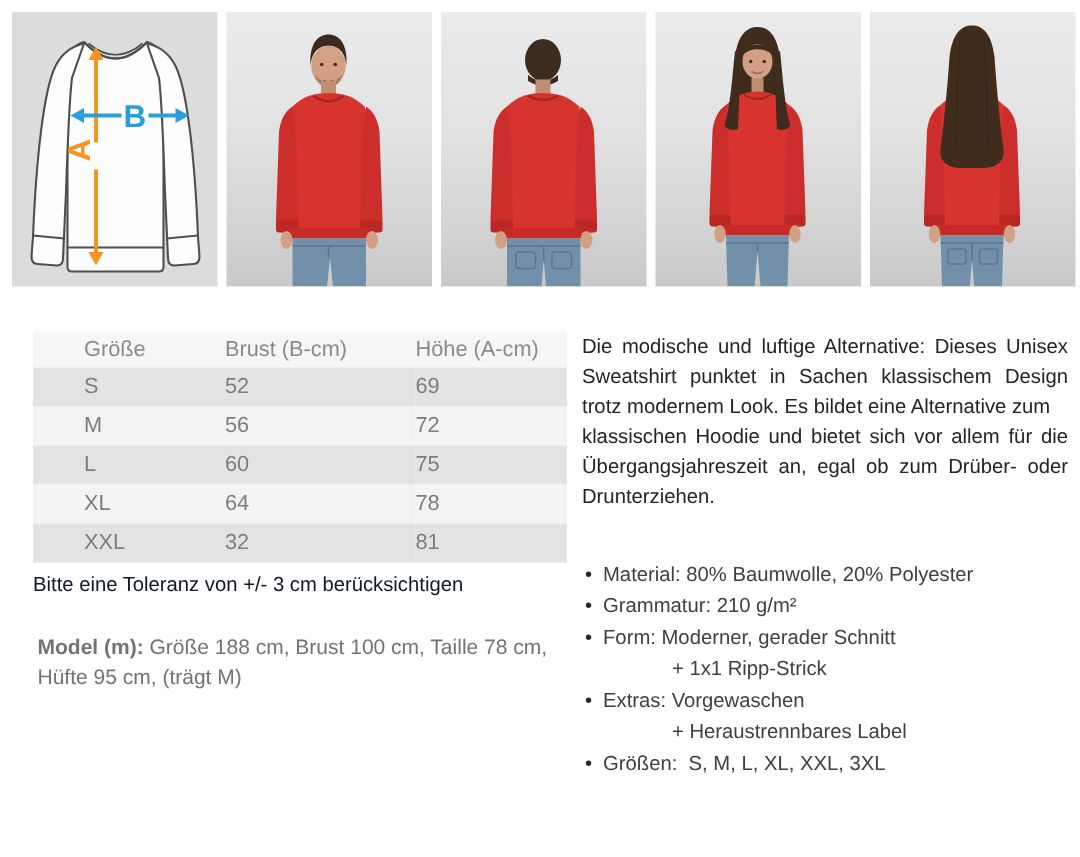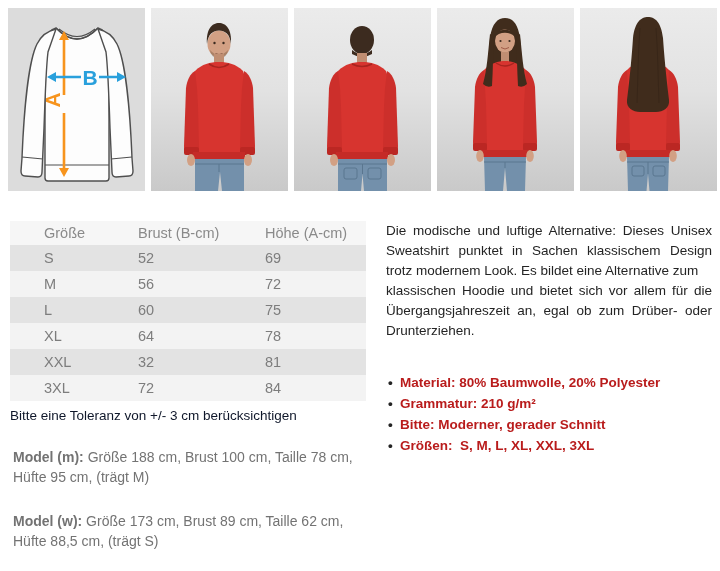--- a/index.html
+++ b/index.html
@@ -10,23 +10,23 @@
   }
 
   
   .gallery { display:flex; gap:6px; padding:8px 0 0 8px; height:191px; }
   figure.tile { margin:0; width:137px; height:183px; flex:none; overflow:hidden; }
   figure.diagram { background:#dcdcdc; }
   figure.photo { background:linear-gradient(180deg,#ebebeb 0%,#e2e2e2 45%,#c9c9c9 100%); }
   figure.tile svg { display:block; width:100%; height:100%; }
 
   
-  .content { display:flex; margin-top:30px; padding:0 8px 0 10px; }
+  .content { display:flex; margin-top:30px; padding:0 8px 0 22px; }
   .left-col  { width:356px; flex:none; }
-  .right-col { flex:1; margin-left:20px; }
+  .right-col { flex:1; margin-left:10px; }
 
   
   table.size-table { border-collapse:collapse; width:356px; font-size:14.5px; }
   table.size-table th {
     font-weight:400; text-align:left; color:#8a8a8a; background:#f6f6f6; height:24px; padding:0;
   }
   table.size-table td { color:#7d7d7d; height:26px; padding:0; }
   table.size-table th:first-child, table.size-table td:first-child { padding-left:34px; width:128px; }
   table.size-table th:nth-child(2), table.size-table td:nth-child(2) { width:127px; }
   table.size-table tbody tr:nth-child(odd)  { background:#e3e3e3; }
@@ -34,21 +34,21 @@
 
   .tolerance { margin:7px 0 0; font-size:13.5px; color:#0f172a; }
   .model { margin:24px 0 0 3px; font-size:14px; line-height:20px; color:#737373; max-width:352px; }
   .model b { font-weight:700; }
 
   
   .desc {
     margin:0; font-size:13.5px; line-height:20px; color:#242424;
     text-align:justify; text-justify:inter-word;
   }
-  ul.features { list-style:none; margin:31px 0 0; padding:0; font-size:13.5px; line-height:21px; color:#b91c1c;font-weight:bold; }
+  ul.features { list-style:none; margin:31px 0 0; padding:0; font-size:13.5px; line-height:21px; color:#404040; }
   ul.features li { position:relative; padding-left:14px; }
   ul.features li::before { content:"\2022"; position:absolute; left:2px; top:0; color:#242424; }
   ul.features .b-text { white-space:pre-wrap; }
   ul.features .b-sub { display:block; margin-left:46px; }
 </style>
 </head>
 <body>
 
 <div class="page">
 
@@ -205,40 +205,35 @@
           <tr>
             <td>XL</td>
             <td>64</td>
             <td>78</td>
           </tr>
           <tr>
             <td>XXL</td>
             <td>32</td>
             <td>81</td>
           </tr>
-          <tr>
-            <td>3XL</td>
-            <td>72</td>
-            <td>84</td>
-          </tr>
         </tbody>
       </table>
 
       <p class="tolerance">Bitte eine Toleranz von +/- 3 cm berücksichtigen</p>
 
       <p class="model"><b>Model (m):</b> <span>Größe 188 cm, Brust 100 cm, Taille 78 cm, Hüfte 95 cm, (trägt M)</span></p>
 
-      <p class="model"><b>Model (w):</b> <span>Größe 173 cm, Brust 89 cm, Taille 62 cm, Hüfte 88,5 cm, (trägt S)</span></p>
     </div>
 
     <div class="right-col">
       <p class="desc">Die modische und luftige Alternative: Dieses Unisex Sweatshirt punktet in Sachen klassischem Design trotz modernem Look. Es bildet eine Alternative zum</p>
       <p class="desc">klassischen Hoodie und bietet sich vor allem für die Übergangsjahreszeit an, egal ob zum Drüber- oder Drunterziehen.</p>
 
       <ul class="features">
         <li><span class="b-text">Material: 80% Baumwolle, 20% Polyester</span></li>
         <li><span class="b-text">Grammatur: 210 g/m²</span></li>
-        <li><span class="b-text">Bitte: Moderner, gerader Schnitt</span></li>
+        <li><span class="b-text">Form: Moderner, gerader Schnitt</span><span class="b-sub">+ 1x1 Ripp-Strick</span></li>
+        <li><span class="b-text">Extras: Vorgewaschen</span><span class="b-sub">+ Heraustrennbares Label</span></li>
         <li><span class="b-text">Größen:  S, M, L, XL, XXL, 3XL</span></li>
       </ul>
     </div>
   </div>
 </div>
 
 </body></html>

